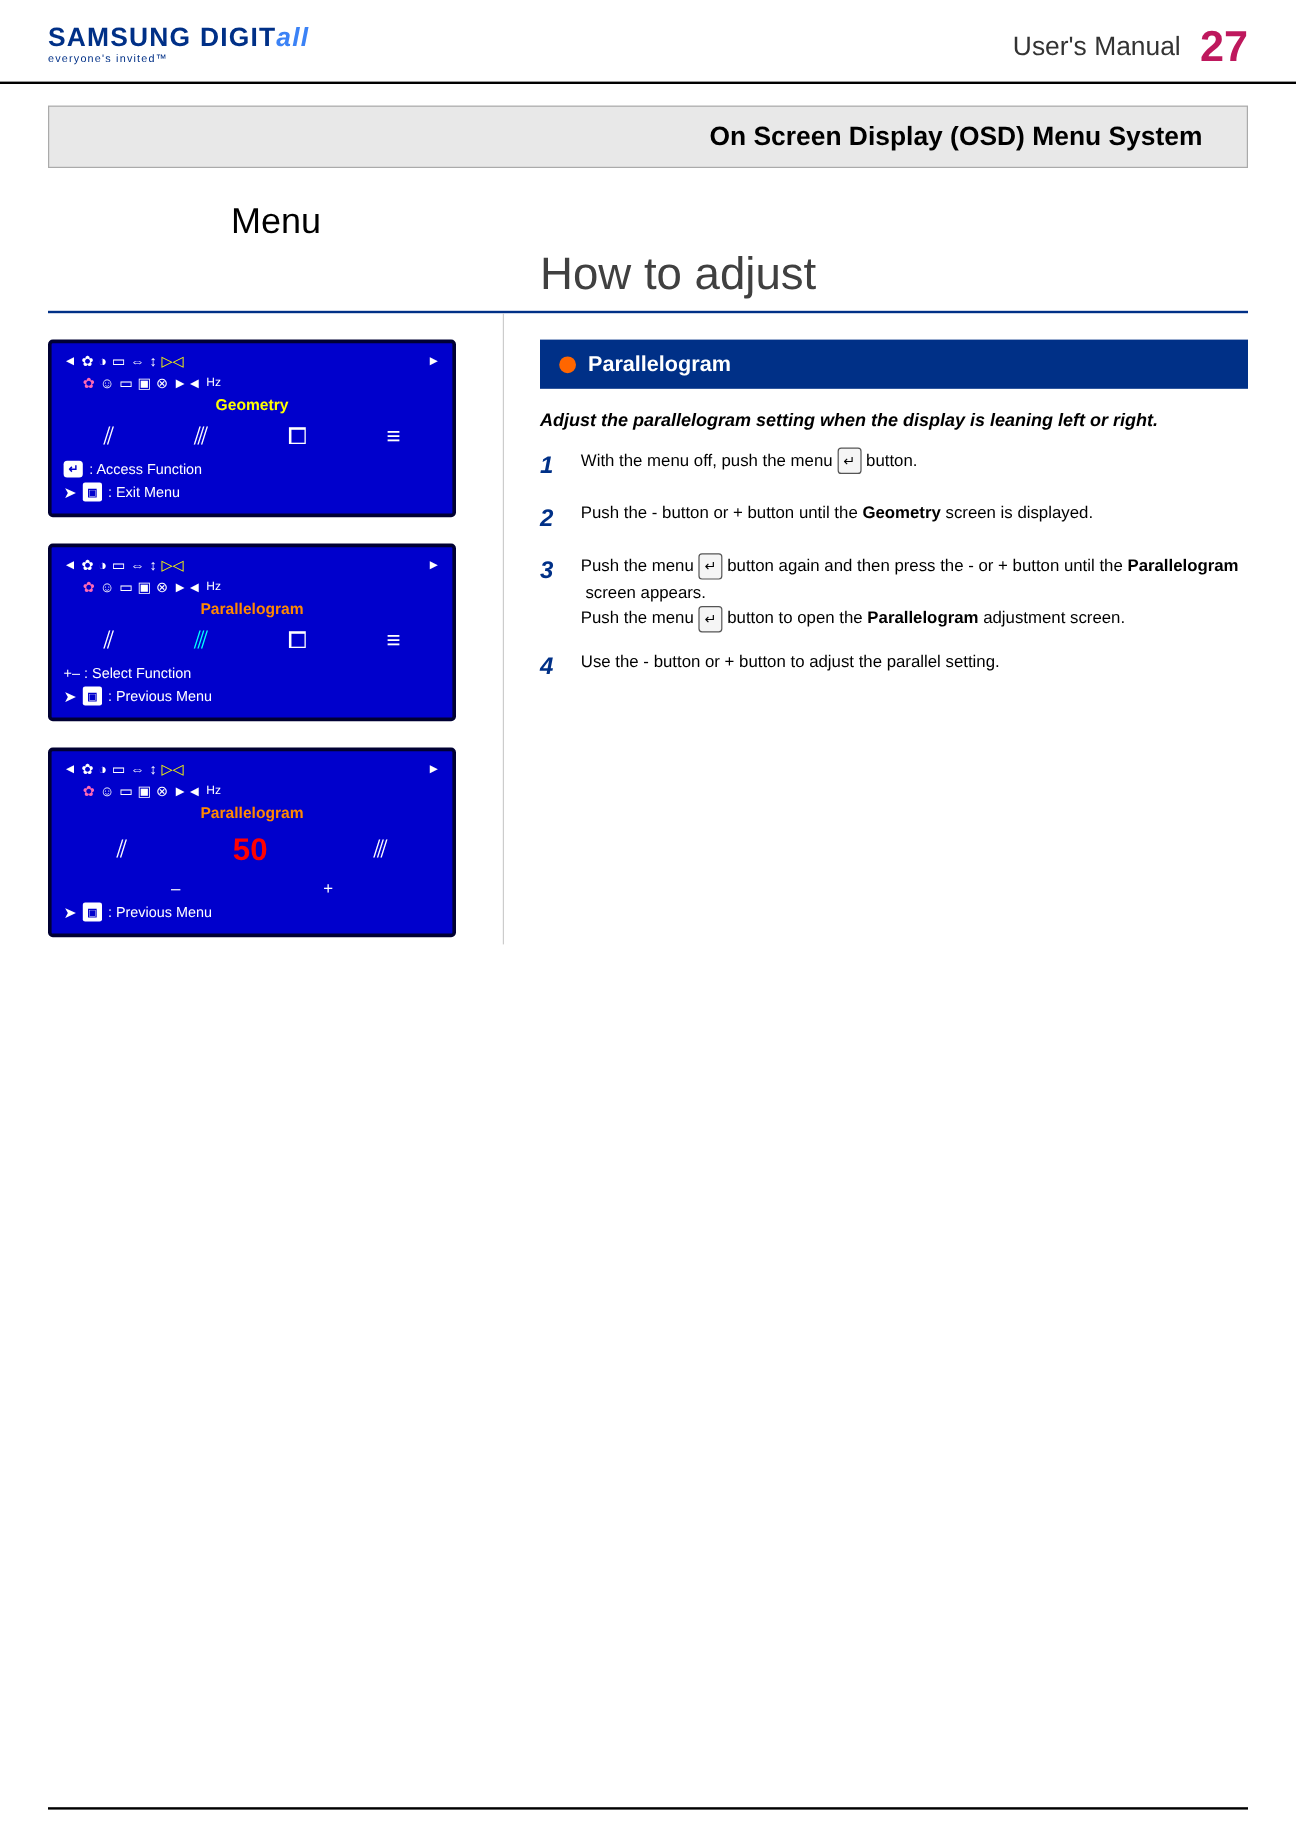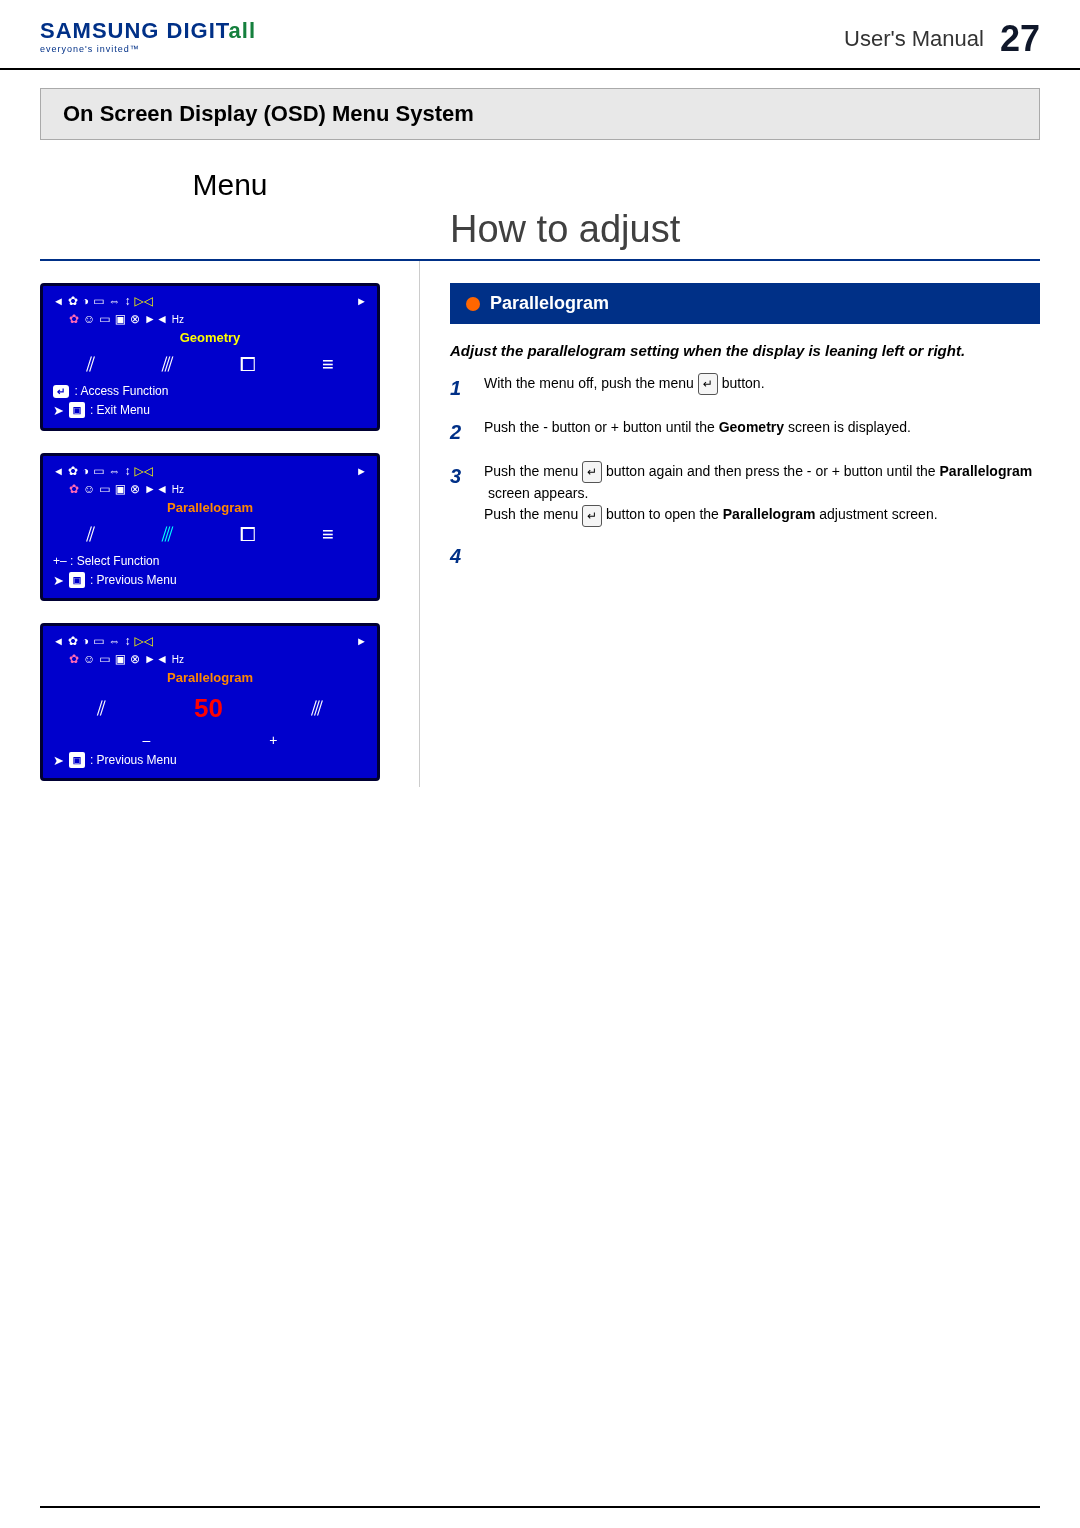--- a/index.html
+++ b/index.html
@@ -27,46 +27,48 @@
     .logo-samsung {
       font-size: 22px;
       font-weight: 900;
       color: #003087;
       letter-spacing: 1px;
     }
     .logo-digit {
       color: #003087;
     }
     .logo-all {
-      color: #15803d;
+      color: #3b82f6;
+      font-style: italic;
     }
     .logo-tagline {
       font-size: 9px;
       color: #003087;
       letter-spacing: 1px;
     }
     .header-right {
       font-size: 22px;
       color: #333;
       display: flex;
       align-items: center;
       gap: 16px;
     }
     .page-number {
       font-size: 36px;
       font-weight: bold;
-      color: #0f172a;
+      color: #be185d;
     }
 
     
     .section-title-bar {
       background: #e8e8e8;
       border: 1px solid #aaa;
       margin: 18px 40px 0 40px;
-      padding: 12px 22px;
+      padding: 12px 37px;
+      text-align: right;
     }
     .section-title-bar h2 {
       font-size: 22px;
       font-weight: 900;
       color: #000;
     }
 
     
     .two-col {
       display: flex;
@@ -469,20 +471,23 @@
       </li>
       <li class="step">
         <span class="step-num">3</span>
         <span class="step-text">
           Push the menu <span class="inline-btn">↵</span> button again and then press the - or + button until the <b>Parallelogram</b> &nbsp;screen appears.<br>
           Push the menu <span class="inline-btn">↵</span> button to open the <b>Parallelogram</b> adjustment screen.
         </span>
       </li>
       <li class="step">
         <span class="step-num">4</span>
+        <span class="step-text">
+          Use the  - button or + button to adjust the parallel setting.
+        </span>
       </li>
     </ol>
 
   </div>
 
 </div>
 
 <div class="bottom-bar"></div>
 
 </body></html>

